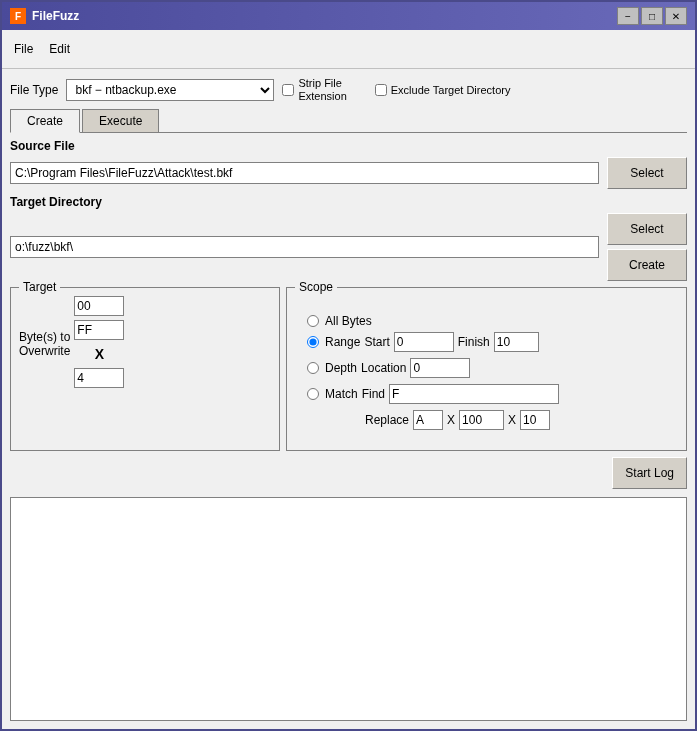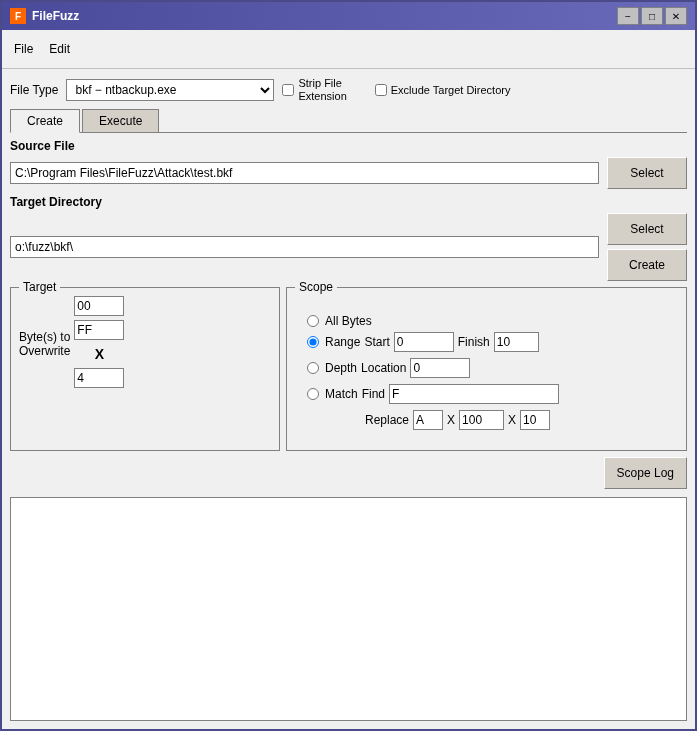--- a/index.html
+++ b/index.html
@@ -429,21 +429,21 @@
             <span>X</span>
             <input type="text" class="replace-input-wide" value="100" style="">
             <span>X</span>
             <input type="text" class="replace-input" value="10" style="">
           </div>
         </div>
       </div>
     </div>
 
     <div class="clear-log-row">
-      <button class="btn">Scope Log</button>
+      <button class="btn">Start Log</button>
     </div>
 
     <div class="log-area">
       <span></span>
     </div>
 
   </div>
 </div>
 
 </body></html>

